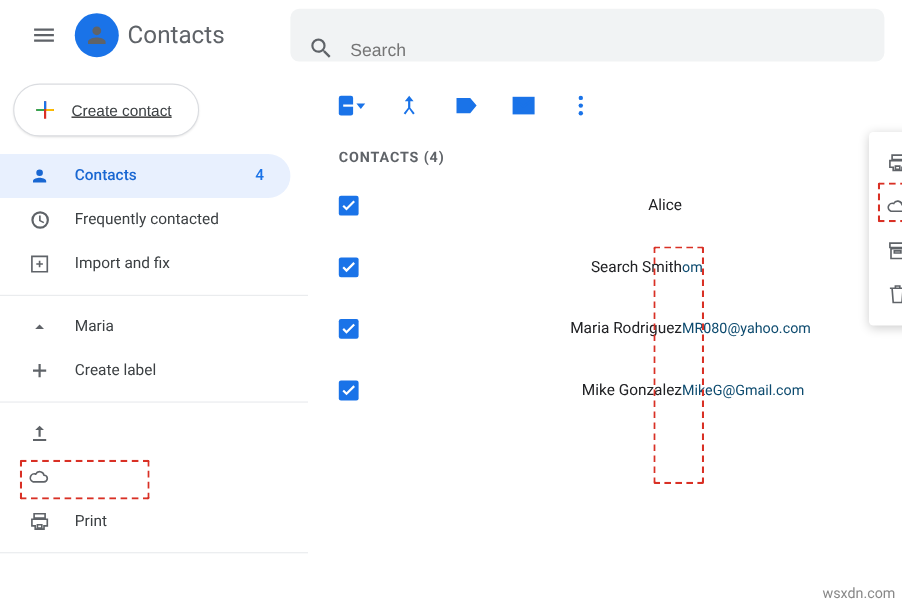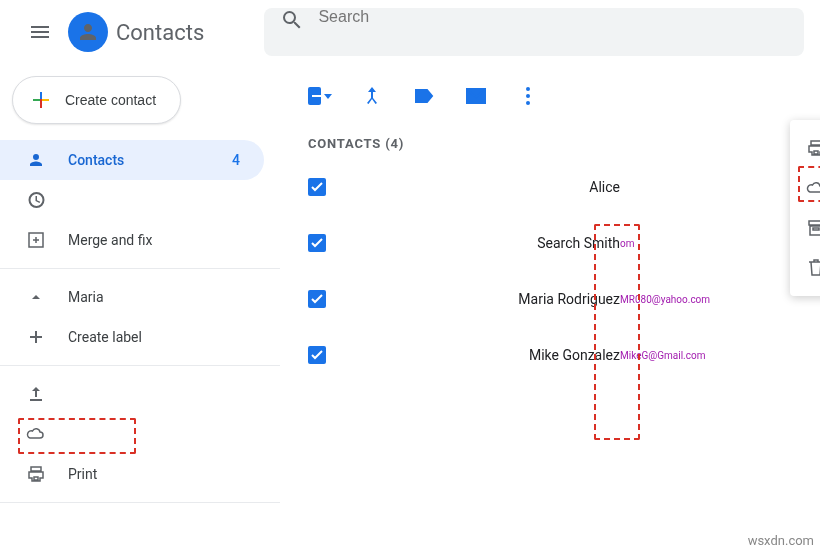--- a/index.html
+++ b/index.html
@@ -1,25 +1,25 @@
 <!DOCTYPE html>
 <html><head>
 <meta charset="utf-8">
 <style>
   * { box-sizing: border-box; margin: 0; padding: 0; }
   body { font-family: 'Segoe UI', Roboto, Arial, sans-serif; font-size: 14px; color: #3c4043; background: #fff; width: 820px; height: 550px; overflow: hidden; position: relative; }
   .header { display: flex; align-items: center; height: 64px; padding: 0 16px; }
   .menu-btn { width: 48px; height: 48px; display: flex; align-items: center; justify-content: center; border-radius: 50%; cursor: pointer; }
   .logo-circle { width: 40px; height: 40px; border-radius: 50%; background: #1a73e8; display: flex; align-items: center; justify-content: center; margin-left: 4px; }
   .app-title { font-size: 22px; color: #5f6368; margin-left: 8px; font-weight: 400; }
-  .search-bar { flex: 1; margin-left: 60px; height: 48px; background: #f1f3f4; border-radius: 8px; display: flex; align-items: flex-start; padding: 0 16px; }
+  .search-bar { flex: 1; margin-left: 60px; height: 48px; background: #f1f3f4; border-radius: 8px; display: flex; align-items: flex-end; padding: 0 16px; }
   .search-bar input { border: none; background: transparent; font-size: 16px; margin-left: 16px; outline: none; color: #5f6368; width: 100%; }
   .layout { display: flex; height: calc(550px - 64px); }
   .sidebar { width: 280px; padding-top: 12px; }
-  .create-btn { margin: 0 0 16px 12px; height: 48px; padding: 0 24px 0 16px; border-radius: 24px; border: 1px solid #dadce0; background: #fff; display: inline-flex; align-items: center; box-shadow: 0 1px 2px rgba(0,0,0,.1); cursor: pointer; }
+  .create-btn { margin: 0 0 16px 12px; height: 48px; padding: 0 24px 0 16px; border-radius: 24px; border: 1px solid #dadce0; background: #fff; display: inline-flex; align-items: center; box-shadow: 0 1px 2px rgba(0,0,0,.1); cursor: pointer; text-decoration: underline; }
   .create-btn span.label { margin-left: 12px; font-size: 14px; color: #3c4043; font-weight: 500; }
   .nav { list-style: none; }
   .nav li { height: 40px; display: flex; align-items: center; padding: 0 24px 0 24px; border-radius: 0 20px 20px 0; cursor: pointer; margin-right: 16px; color: #3c4043; }
   .nav li .icon { width: 24px; display: flex; align-items: center; justify-content: center; }
   .nav li .label { margin-left: 20px; flex: 1; }
   .nav li .count { color: #1a73e8; font-weight: 500; }
   .nav li.active { background: #e8f0fe; color: #1967d2; font-weight: 500; }
   .nav li.active .icon svg { fill: #1967d2; }
   .divider { height: 1px; background: #e8eaed; margin: 8px 0 8px 0; }
   .main { flex: 1; position: relative; padding-top: 8px; }
@@ -27,21 +27,21 @@
   .tb-btn { width: 24px; height: 24px; cursor: pointer; display:flex; align-items:center; justify-content:center; }
   .select-chip { display:flex; align-items:center; gap:3px; }
   .select-box { width:18px; height:18px; background:#1a73e8; border-radius:2px; position:relative; }
   .select-box::after { content:''; position:absolute; left:4px; top:8px; width:10px; height:2px; background:#fff; }
   .drop-tri { width:0; height:0; border-left:4px solid transparent; border-right:4px solid transparent; border-top:5px solid #1a73e8; }
   .section-title { font-size: 13px; letter-spacing: .8px; color: #5f6368; font-weight: 700; padding: 16px 0 8px 28px; }
   .row { display: flex; align-items: center; height: 56px; padding-left: 28px; }
   .cb { width:18px; height:18px; background:#1a73e8; border-radius:2px; display:flex; align-items:center; justify-content:center; cursor:pointer; }
   .cb svg { fill:#fff; }
   .row .name { margin-left: 24px; flex:1; color:#202124;text-align:right; }
-  .row .email { width: 200px; color:#a21caf; font-size:10px; }
+  .row .email { width: 200px; color:#0c4a6e; font-size:13px; }
   .menu-popup { position:absolute; left:510px; top:56px; width:250px; background:#fff; border-radius:4px; box-shadow:0 2px 10px rgba(0,0,0,.2); padding:8px 0; }
   .menu-popup .mi { height:40px; display:flex; align-items:center; padding:0 16px; cursor:pointer; gap:20px; color:#3c4043; }
   .dashed { border:2px dashed #d93025; border-radius:2px; position:absolute; pointer-events:none; }
   .dash-export-menu { left:518px; top:102px; width:108px; height:36px; }
   .dash-export-side { left:18px; top:418px; width:118px; height:36px; }
   .dash-checks { position:absolute; left:314px; top:160px; width:46px; height:216px; border:2px dashed #d93025; border-radius:2px; pointer-events:none; }
   .watermark { position:absolute; right:6px; bottom:2px; font-size:13px; color:#888; }
   svg { fill:#5f6368; }
   .active svg, .blue svg { fill:#1a73e8; }
 </style>
@@ -89,29 +89,30 @@
           </span>
         <span class="label">Contacts</span>
         <span class="count">4</span>
       </li>
       <li>
         <span class="icon">
             <svg width="20" height="20">
               <path d="M10.5 2a8 8 0 100 16 8 8 0 000-16zm0 14a6 6 0 110-12 6 6 0 010 12zm.5-10H9.5v5l4 2 .7-1.2-3.2-1.6z"></path>
             </svg>
           </span>
+        <span class="label">Frequently contacted</span>
       </li>
       <li>
         <span class="icon">
             <svg width="20" height="20">
               <path d="M3 3h14v14H3z" fill="none" stroke="#5f6368" stroke-width="1.5"></path>
               <path d="M7 10h6M10 7v6" stroke="#5f6368" stroke-width="1.5"></path>
             </svg>
           </span>
-        <span class="label">Merge and fix</span>
+        <span class="label">Import and fix</span>
       </li>
     </ul>
     <div class="divider"></div>
     <ul class="nav">
       <li>
         <span class="icon">
             <svg width="20" height="20">
               <path d="M6 12l4-4 4 4z"></path>
             </svg>
           </span>

